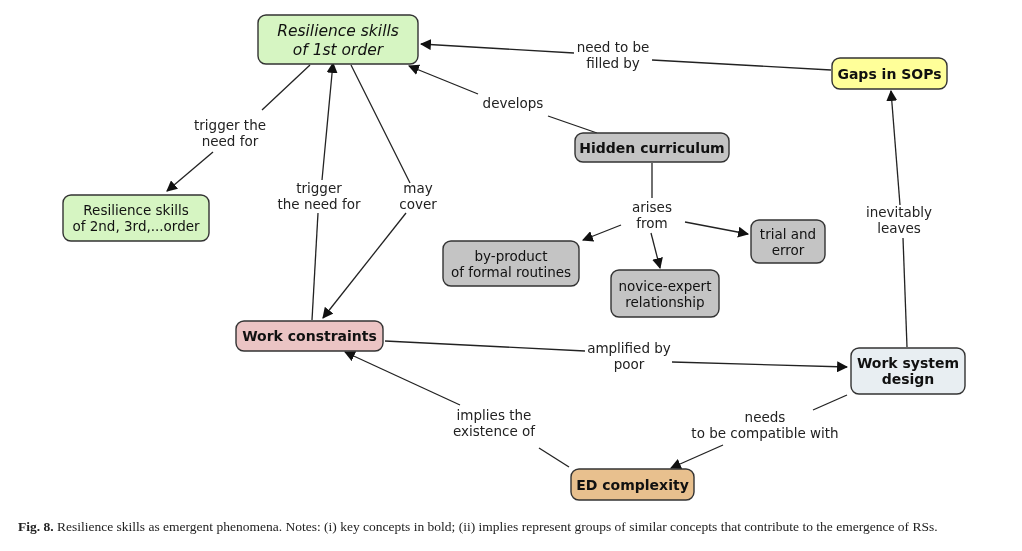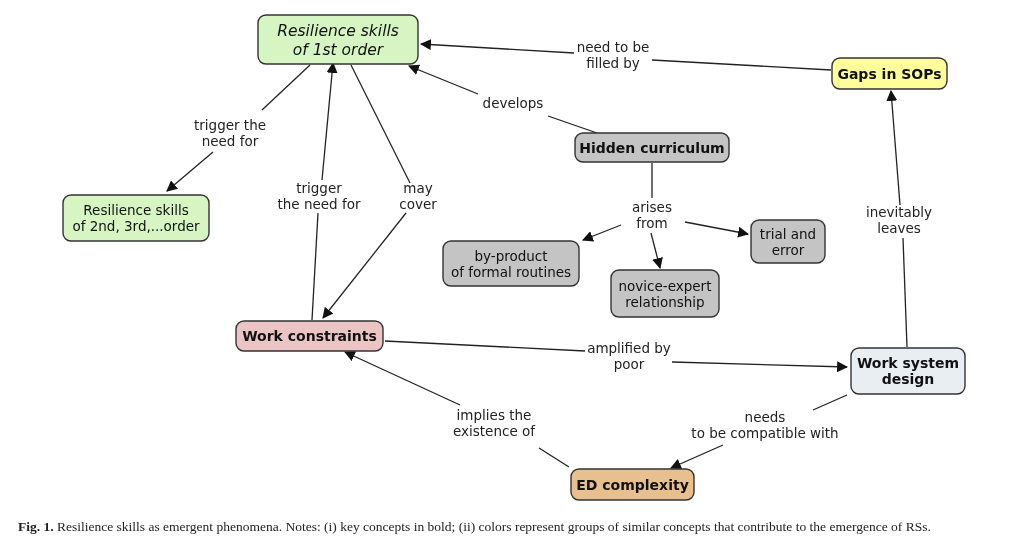--- a/index.html
+++ b/index.html
@@ -152,13 +152,13 @@
         <text x="908" y="364">Work system</text>
         <text x="908" y="380">design</text>
       </g>
       <g class="node bold">
         <rect x="571" y="469" width="123" height="31" rx="8" ry="8" fill="#e8c08e"></rect>
         <text x="632.5" y="485.5">ED complexity</text>
       </g>
     </g>
 </svg>
 
-<div class="caption"><b>Fig. 1.</b> <span>Resilience skills as emergent phenomena. Notes: (i) key concepts in bold; (ii) colors represent groups of similar concepts that contribute to the emergence of RSs.</span></div>
+<div class="caption"><b>Fig. 8.</b> <span>Resilience skills as emergent phenomena. Notes: (i) key concepts in bold; (ii) implies represent groups of similar concepts that contribute to the emergence of RSs.</span></div>
 
 </body></html>

